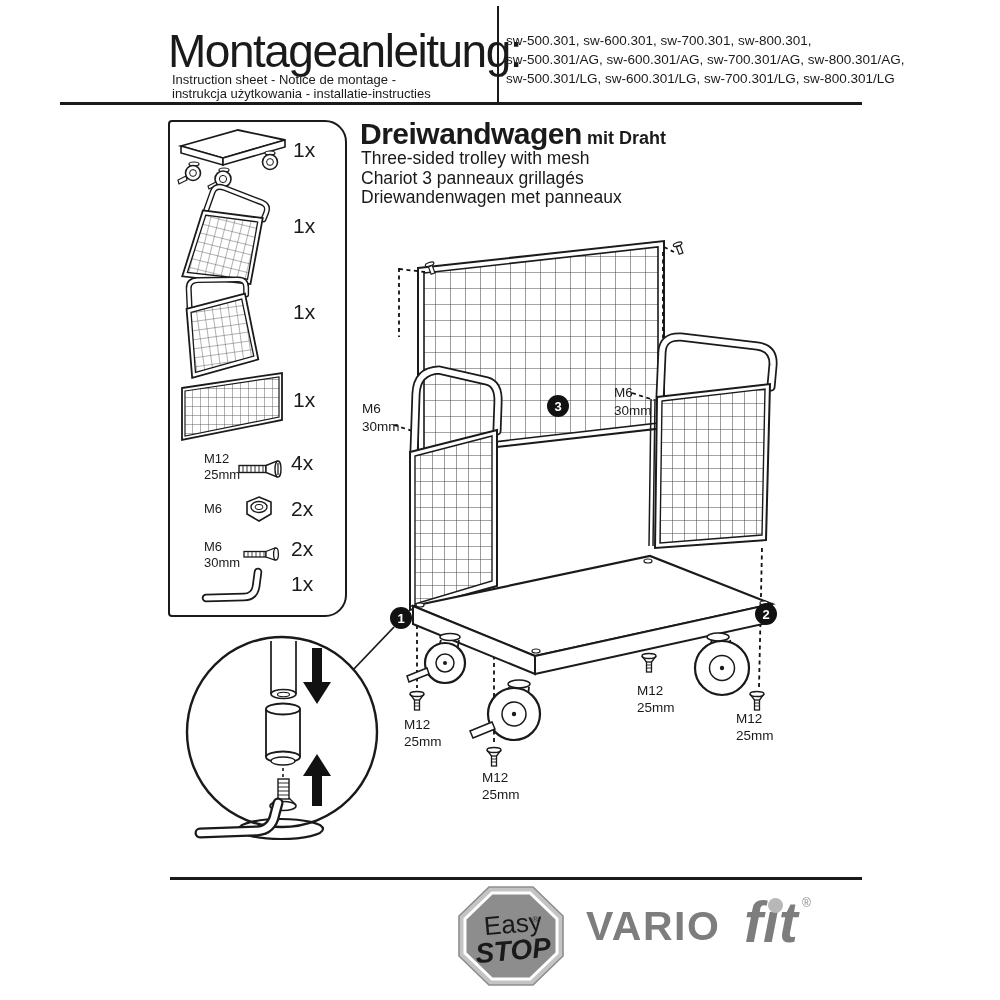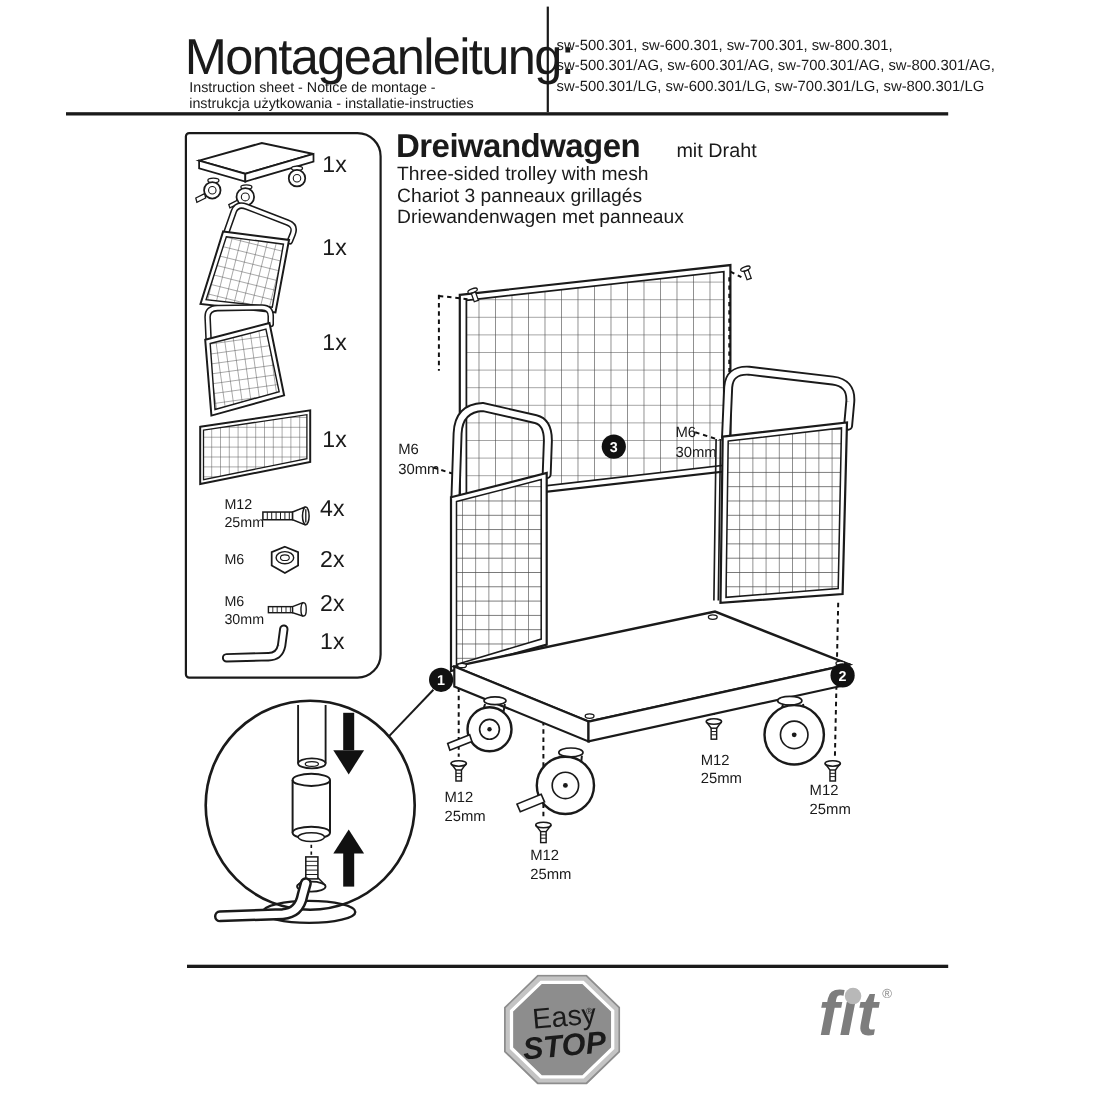--- a/index.html
+++ b/index.html
@@ -16,21 +16,21 @@
   .h-divider{left:497px;top:6px;width:1.6px;height:96px;background:#1a1a1a;}
   .sku{left:506px;top:31px;font-size:13.5px;line-height:19px;white-space:nowrap;}
   .h-rule{left:60px;top:102px;width:802px;height:3px;background:#1a1a1a;}
   
   .parts-box{left:168px;top:120px;width:179px;height:497px;border:2px solid #1a1a1a;
              border-radius:4px 22px 22px 4px;box-sizing:border-box;}
   .qty{font-size:21px;white-space:nowrap;}
   .hw-label{font-size:13px;line-height:16px;white-space:nowrap;}
   
   .p-de{left:360px;top:117px;font-size:30px;font-weight:700;letter-spacing:-0.5px;white-space:nowrap;}
-  .p-de .suffix{font-size:18px;font-weight:400;letter-spacing:0;padding-left:28px;}
+  .p-de .suffix{font-size:18px;font-weight:700;letter-spacing:0;}
   .p-rest{left:361px;top:149px;font-size:17.5px;line-height:19.5px;white-space:nowrap;}
   
   svg text{font-family:"Liberation Sans",sans-serif;fill:#1a1a1a;}
   .lbl{font-size:13.5px;}
   .stepnum{font-size:13px;font-weight:700;fill:#ffffff;text-anchor:middle;}
   
   .f-rule{left:170px;top:877px;width:692px;height:2.5px;background:#1a1a1a;}
   .easystop{left:458px;top:886px;width:106px;height:100px;}
   .vario{left:586px;top:896px;width:240px;height:90px;}
   .vario-word{position:absolute;left:0px;top:7px;font-size:41px;font-weight:700;
@@ -346,18 +346,19 @@
     <polygon points="31,1 75,1 105,30 105,70 75,99 31,99 1,70 1,30" fill="#c4c4c4" stroke="#8d8d8d" stroke-width="1.6"></polygon>
     <polygon points="34,7 72,7 99,33 99,67 72,93 34,93 7,67 7,33" fill="#8d8d8d" stroke="#ffffff" stroke-width="3"></polygon>
     <g transform="rotate(-5 53 50)" fill="#ffffff">
       <text x="27" y="47" font-size="26" font-weight="500">Easy</text>
       <text x="76" y="38" font-size="8">®</text>
       <text x="16" y="74" font-size="28" font-weight="700" font-style="italic">STOP</text>
     </g>
   </svg>
 
   <div class="abs vario">
+    <span class="vario-word">VARIO</span>
     <span class="vario-fit">fit</span>
     <span class="vario-dot"></span>
     <span class="vario-reg">®</span>
   </div>
 
 </div>
 
 </body></html>

